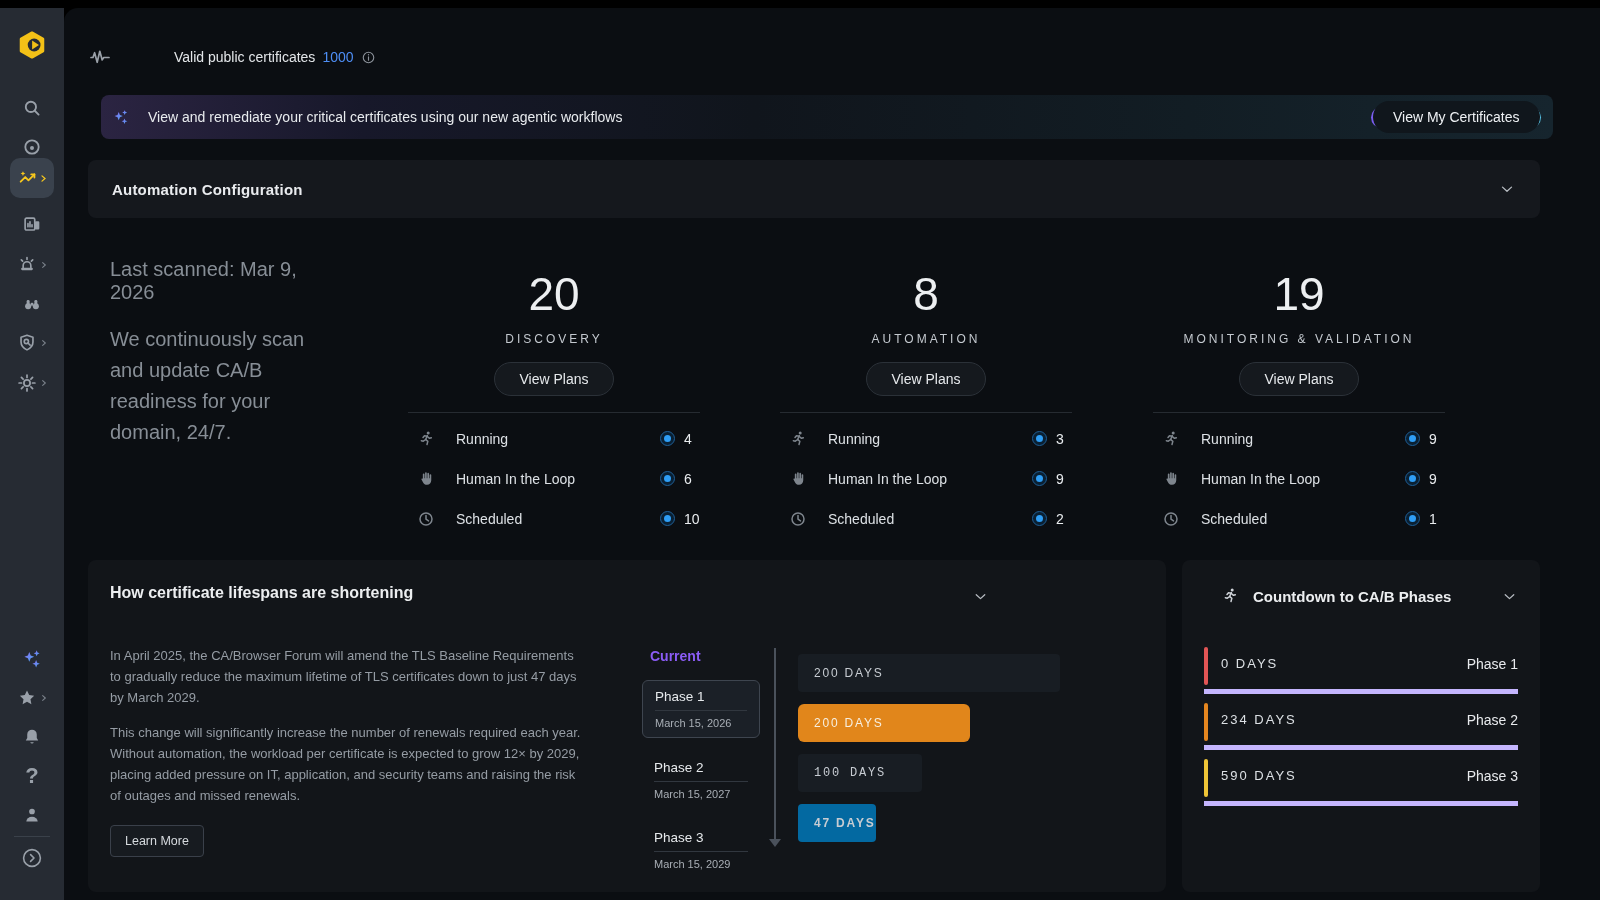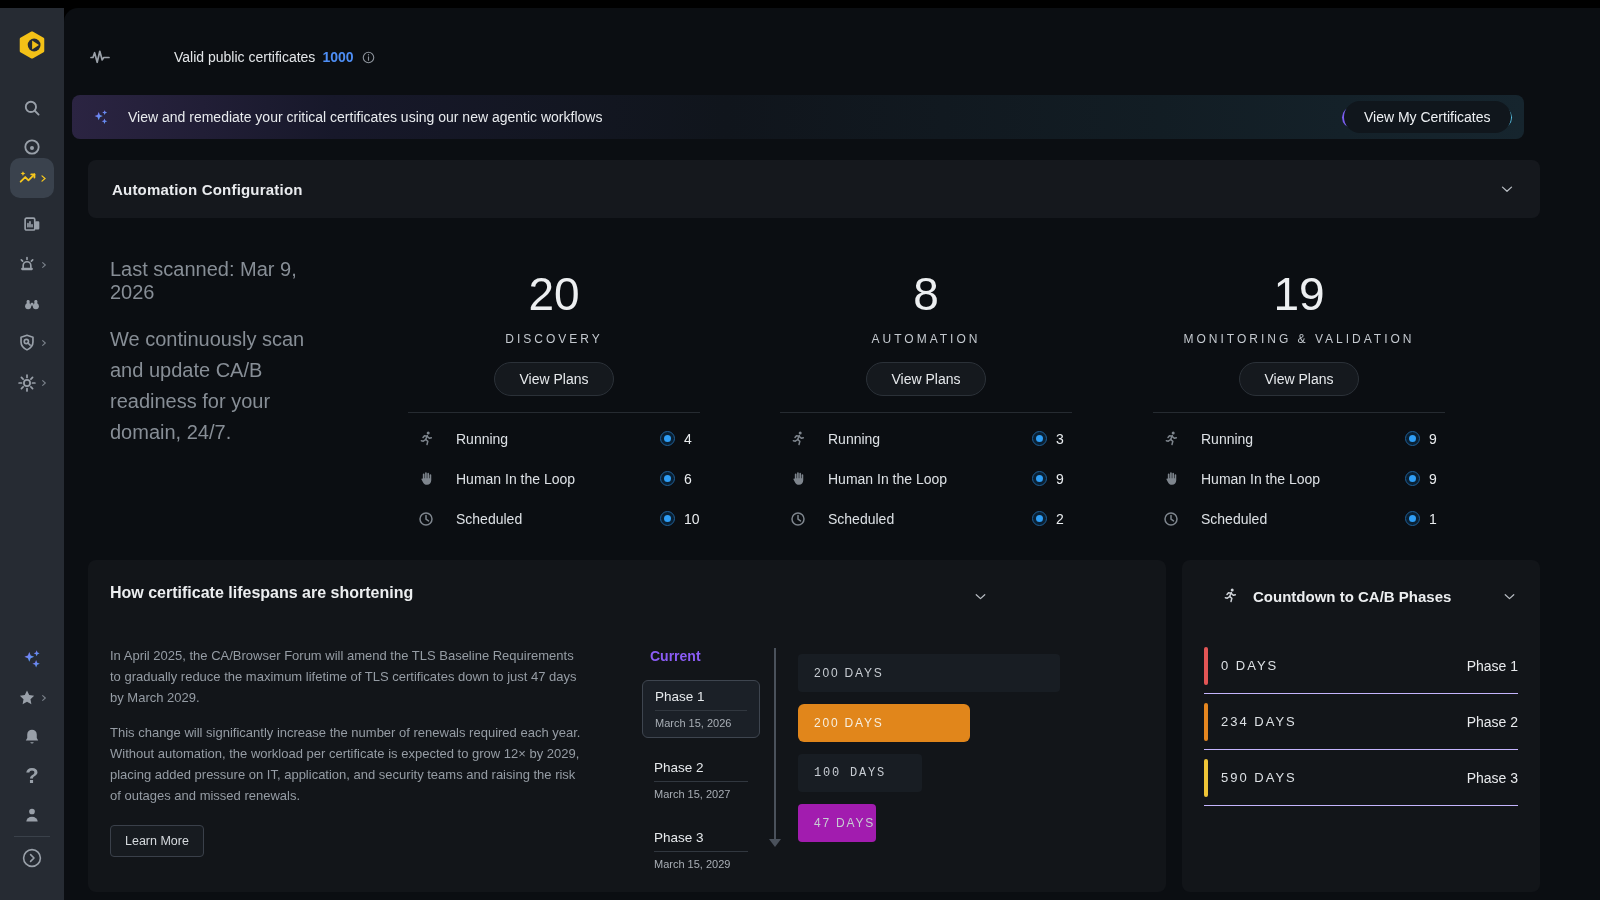--- a/index.html
+++ b/index.html
@@ -19,27 +19,27 @@
 
   
   .main { position:absolute; left:64px; top:8px; right:0; bottom:0; background:#0b0e12;
           border-top-left-radius:14px; }
 
   
   .hdr { position:absolute; left:24px; top:30px; height:38px; display:flex; align-items:center; }
   .hdr-icon { color:#9aa0a8; margin-right:14px; display:flex; }
   .hdr-title { font-size:26px; color:#f0f2f4; letter-spacing:.2px; }
   .hdr-sub { margin-left:48px; display:flex; align-items:center; font-size:14px; color:#e3e6e9; }
-  .hdr-count { color:#4e8ef5; margin-left:7px; font-weight:bold; cursor:pointer; }
+  .hdr-count { color:#4e8ef5; margin-left:7px; font-weight:normal; cursor:pointer; }
   .hdr-info { margin-left:7px; color:#8b9199; display:flex; cursor:pointer; }
 
   
-  .banner { position:absolute; left:8px; top:87px; width:1452px; height:44px; border-radius:8px;
+  .banner { position:absolute; left:37px; top:87px; width:1452px; height:44px; border-radius:8px;
             background:linear-gradient(90deg,#2b2442 0%,#17182a 18%,#10151c 45%,#121d24 75%,#16252e 100%);
-            display:flex; align-items:center; padding:0 12px 0 18px; }
+            display:flex; align-items:center; padding:0 12px 0 9px; }
   .banner-text { margin-left:16px; font-size:14px; color:#e8ebee; }
   .grad-btn { margin-left:auto; padding:1.5px; border-radius:19px;
               background:linear-gradient(90deg,#7a5cf0,#57c4e8); cursor:pointer; }
   .grad-btn-inner { background:#10161c; border-radius:18px; padding:8px 20px; font-size:14px; color:#eef1f4; }
 
   
   .auto-panel { position:absolute; left:24px; top:152px; width:1452px; height:58px; background:#15181d;
                 border-radius:8px; display:flex; align-items:center; padding:0 24px;gap:40px; }
   .auto-title { font-size:15px; color:#e9ebee; font-weight:bold; letter-spacing:.2px; }
   .auto-chevron { margin-left:auto; color:#b6bbc1; display:flex; cursor:pointer; }
@@ -91,21 +91,21 @@
                   border-left:6px solid transparent; border-right:6px solid transparent; border-top:8px solid #4a515b; }
 
   .bars { position:absolute; left:710px; top:94px; }
   .bar { height:38px; border-radius:4px; margin-bottom:12px; display:flex; align-items:center;
          padding-left:16px; font-size:12px; letter-spacing:1.8px; color:#c7ccd2; white-space:nowrap; }
   .bar.hl { border-radius:6px; color:#f7efe0; }
 
   .cd-header { position:absolute; left:38px; top:26px; display:flex; align-items:center; color:#cfd3d8; }
   .cd-title { margin-left:13px; font-size:15px; color:#eceef0; font-weight:bold; }
   .cd-rows { position:absolute; left:22px; right:22px; top:78px; }
-  .cd-row { position:relative; height:56px; display:flex; align-items:center; border-bottom:1px solid #c4b5fd; }
+  .cd-row { position:relative; height:56px; display:flex; align-items:center; border-bottom:5px solid #c4b5fd; }
   .cd-accent { position:absolute; left:0; top:9px; width:3.5px; height:38px; border-radius:2px; }
   .cd-days { margin-left:17px; font-size:13px; letter-spacing:2px; color:#dce0e4; }
   .cd-phase { margin-left:auto; font-size:14px; color:#e8eaed; }
   .plan-btn { position:absolute; top:258px; left:50%; transform:translateX(-50%); display:flex; align-items:center;
               gap:9px; padding:6px 15px; border:1px solid #33587f; border-radius:6px; background:#131921;
               color:#e6eaee; font-size:12.5px; white-space:nowrap; cursor:pointer; }
 </style>
 </head>
 <body>
 
@@ -517,21 +517,21 @@
         <div class="bars">
           <div class="bar" style="width: 262px; background: rgb(24, 29, 35);">
             <span>200 DAYS</span>
           </div>
           <div class="bar hl" style="width: 172px; background: rgb(225, 134, 27);">
             <span>200 DAYS</span>
           </div>
           <div class="bar" style="width: 124px; background: rgb(24, 29, 35); font-family: Liberation Mono, monospace;">
             <span>100 DAYS</span>
           </div>
-          <div class="bar" style="width: 78px; background: #a21caf;">
+          <div class="bar" style="width: 78px; background: #0369a1; font-weight: bold;">
             <span>47 DAYS</span>
           </div>
         </div>
       </div>
 
       <div class="card card-b">
         <div class="cd-header">
           <span style="display:flex">
             <svg width="20" height="20" viewBox="0 0 24 24" fill="none" stroke="currentColor" stroke-width="1.8" stroke-linecap="round" stroke-linejoin="round">
               <circle cx="14.6" cy="4.9" r="1.8" fill="currentColor" stroke="none"></circle>

